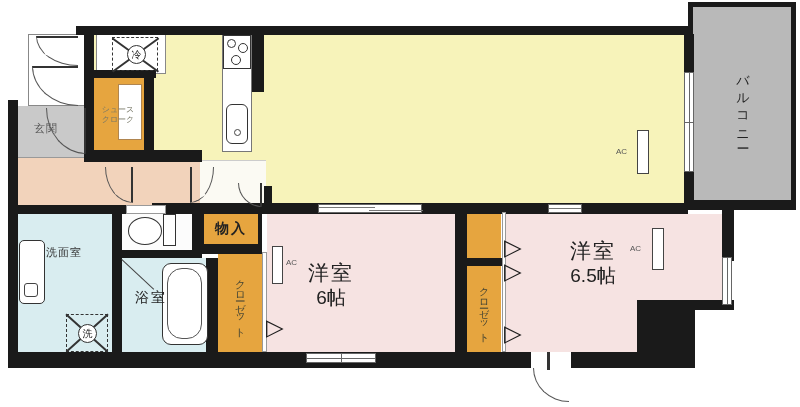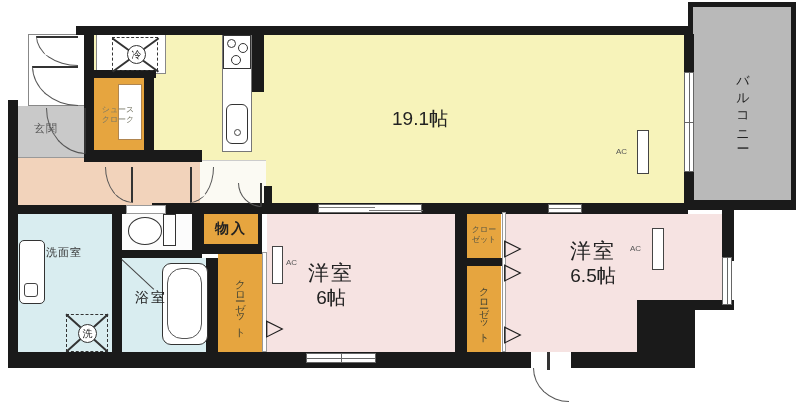--- a/index.html
+++ b/index.html
@@ -161,39 +161,34 @@
   <div class="aclbl" style="left:286px;top:258px;">AC</div>
   <div class="acbox" style="left:652px;top:228px;width:12px;height:42px;"></div>
   <div class="aclbl" style="left:630px;top:244px;">AC</div>
 
   <span class="arrow" style="left:266px;top:316px;">▷</span>
   <span class="arrow" style="left:504px;top:236px;">▷</span>
   <span class="arrow" style="left:504px;top:260px;">▷</span>
   <span class="arrow" style="left:504px;top:322px;">▷</span>
 
   <div class="lbl" style="left:350px;top:86px;width:140px;height:66px;">
-    <span style="font-size:19px;">19.1帖</span>
   </div>
   <div class="lbl vtext" style="left:688px;top:10px;width:108px;height:192px;font-size:13px;letter-spacing:4px;color:#222;">バルコニー</div>
   <div class="lbl" style="left:287px;top:256px;width:88px;height:58px;">
     <span style="font-size:21px;letter-spacing:2px;">洋室</span>
     <span style="font-size:19px;">6帖</span>
   </div>
   <div class="lbl" style="left:534px;top:234px;width:118px;height:58px;">
     <span style="font-size:21px;letter-spacing:2px;">洋室</span>
     <span style="font-size:19px;">6.5帖</span>
   </div>
   <div class="lbl" style="left:32px;top:244px;width:64px;height:16px;font-size:11px;letter-spacing:1px;color:#333;">洗面室</div>
   <div class="lbl" style="left:122px;top:288px;width:58px;height:18px;font-size:14px;letter-spacing:2px;">浴室</div>
   <div class="lbl" style="left:24px;top:120px;width:44px;height:16px;font-size:11px;letter-spacing:1px;color:#555;">玄関</div>
   <div class="lbl" style="left:200px;top:208px;width:62px;height:40px;font-size:14px;letter-spacing:2px;font-weight:bold;">物入</div>
   <div class="lbl" style="left:92px;top:100px;width:52px;height:30px;font-size:8px;color:#776;z-index:6;">
     <span>シュース</span>
     <span>クローク</span>
   </div>
   <div class="lbl vtext" style="left:218px;top:252px;width:44px;height:100px;font-size:10.5px;color:#443;">クローゼット</div>
-  <div class="lbl" style="left:467px;top:214px;width:34px;height:42px;font-size:8px;color:#554;">
-    <span>クロー</span>
-    <span>ゼット</span>
-  </div>
   <div class="lbl vtext" style="left:467px;top:266px;width:34px;height:86px;font-size:10px;color:#443;">クローゼット</div>
 
 </div>
 
 </body></html>

